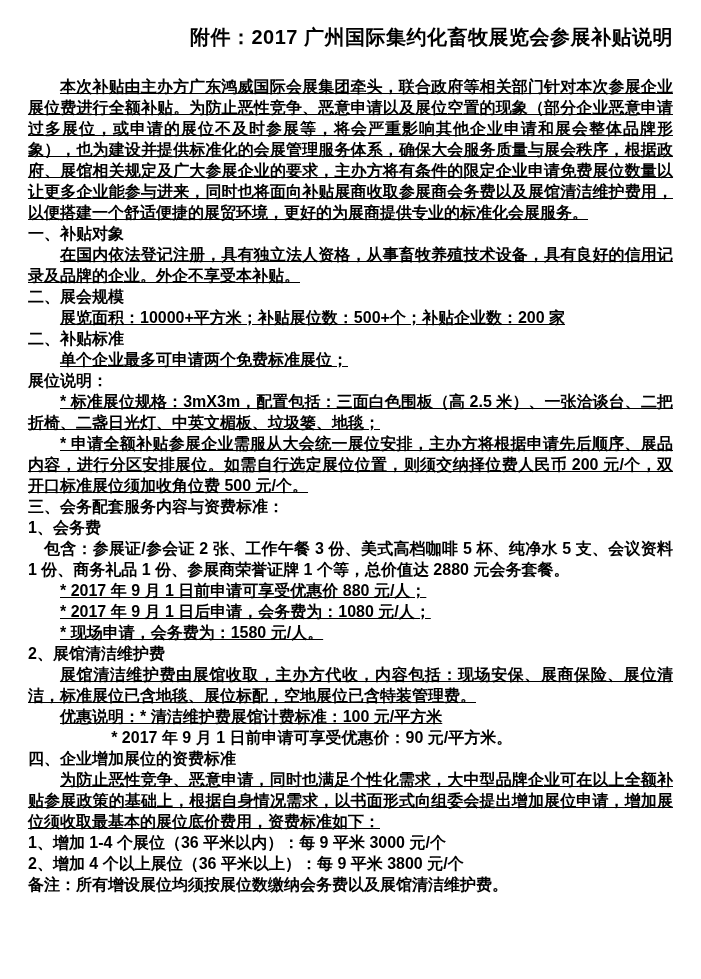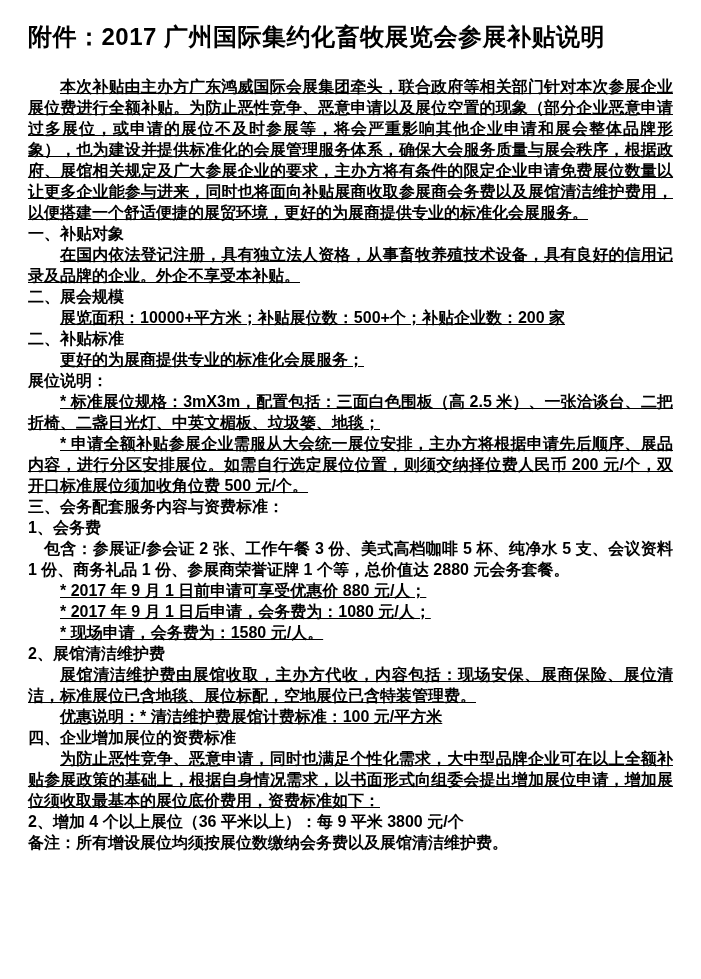--- a/index.html
+++ b/index.html
@@ -15,23 +15,23 @@
     background: #ffffff;
     color: #000000;
     font-family: "Liberation Sans", "DejaVu Sans", sans-serif;
     font-weight: 700;
     font-size: 16px;
     line-height: 21px;
     padding: 24px 28px 18px 28px;
     overflow: hidden;
   }
   .title {
-    font-size: 24px;
+    font-size: 20px;
     line-height: 26px;
-    text-align: left;
+    text-align: right;
     margin: 0 0 26px 0;
     letter-spacing: 0.5px;
   }
   p {
     margin: 0;
     padding: 0;
     text-align: justify;
   }
   .h  { text-indent: 0; }
   .i1 { text-indent: 1em; }
@@ -46,35 +46,37 @@
 
   <p class="i2">本次补贴由主办方广东鸿威国际会展集团牵头，联合政府等相关部门针对本次参展企业展位费进行全额补贴。为防止恶性竞争、恶意申请以及展位空置的现象（部分企业恶意申请过多展位，或申请的展位不及时参展等，将会严重影响其他企业申请和展会整体品牌形象），也为建设并提供标准化的会展管理服务体系，确保大会服务质量与展会秩序，根据政府、展馆相关规定及广大参展企业的要求，主办方将有条件的限定企业申请免费展位数量以让更多企业能参与进来，同时也将面向补贴展商收取参展商会务费以及展馆清洁维护费用，以便搭建一个舒适便捷的展贸环境，更好的为展商提供专业的标准化会展服务。</p>
 
   <p class="h">一、补贴对象</p>
   <p class="i2">在国内依法登记注册，具有独立法人资格，从事畜牧养殖技术设备，具有良好的信用记录及品牌的企业。外企不享受本补贴。</p>
 
   <p class="h">二、展会规模</p>
   <p class="i2">展览面积：10000+平方米；补贴展位数：500+个；补贴企业数：200 家</p>
 
   <p class="h">二、补贴标准</p>
-  <p class="i2">更好的为展商提供专业的标准化会展服务；</p>
+  <p class="i2">单个企业最多可申请两个免费标准展位；</p>
 
   <p class="h">展位说明：</p>
   <p class="i2">* 标准展位规格：3mX3m，配置包括：三面白色围板（高 2.5 米）、一张洽谈台、二把折椅、二盏日光灯、中英文楣板、垃圾篓、地毯；</p>
   <p class="i2">* 申请全额补贴参展企业需服从大会统一展位安排，主办方将根据申请先后顺序、展品内容，进行分区安排展位。如需自行选定展位位置，则须交纳择位费人民币 200 元/个，双开口标准展位须加收角位费 500 元/个。</p>
 
   <p class="h">三、会务配套服务内容与资费标准：</p>
 
   <p class="h">1、会务费</p>
   <p class="i1">包含：参展证/参会证 2 张、工作午餐 3 份、美式高档咖啡 5 杯、纯净水 5 支、会议资料 1 份、商务礼品 1 份、参展商荣誉证牌 1 个等，总价值达 2880 元会务套餐。</p>
   <p class="i2">* 2017 年 9 月 1 日前申请可享受优惠价 880 元/人；</p>
   <p class="i2">* 2017 年 9 月 1 日后申请，会务费为：1080 元/人；</p>
   <p class="i2">* 现场申请，会务费为：1580 元/人。</p>
 
   <p class="h">2、展馆清洁维护费</p>
   <p class="i2">展馆清洁维护费由展馆收取，主办方代收，内容包括：现场安保、展商保险、展位清洁，标准展位已含地毯、展位标配，空地展位已含特装管理费。</p>
   <p class="i2">优惠说明：* 清洁维护费展馆计费标准：100 元/平方米</p>
+  <p class="i5">* 2017 年 9 月 1 日前申请可享受优惠价：90 元/平方米。</p>
 
   <p class="h">四、企业增加展位的资费标准</p>
   <p class="i2">为防止恶性竞争、恶意申请，同时也满足个性化需求，大中型品牌企业可在以上全额补贴参展政策的基础上，根据自身情况需求，以书面形式向组委会提出增加展位申请，增加展位须收取最基本的展位底价费用，资费标准如下：</p>
+  <p class="h">1、增加 1-4 个展位（36 平米以内）：每 9 平米 3000 元/个</p>
   <p class="h">2、增加 4 个以上展位（36 平米以上）：每 9 平米 3800 元/个</p>
   <p class="h">备注：所有增设展位均须按展位数缴纳会务费以及展馆清洁维护费。</p>
 </div>
 
 </body></html>

